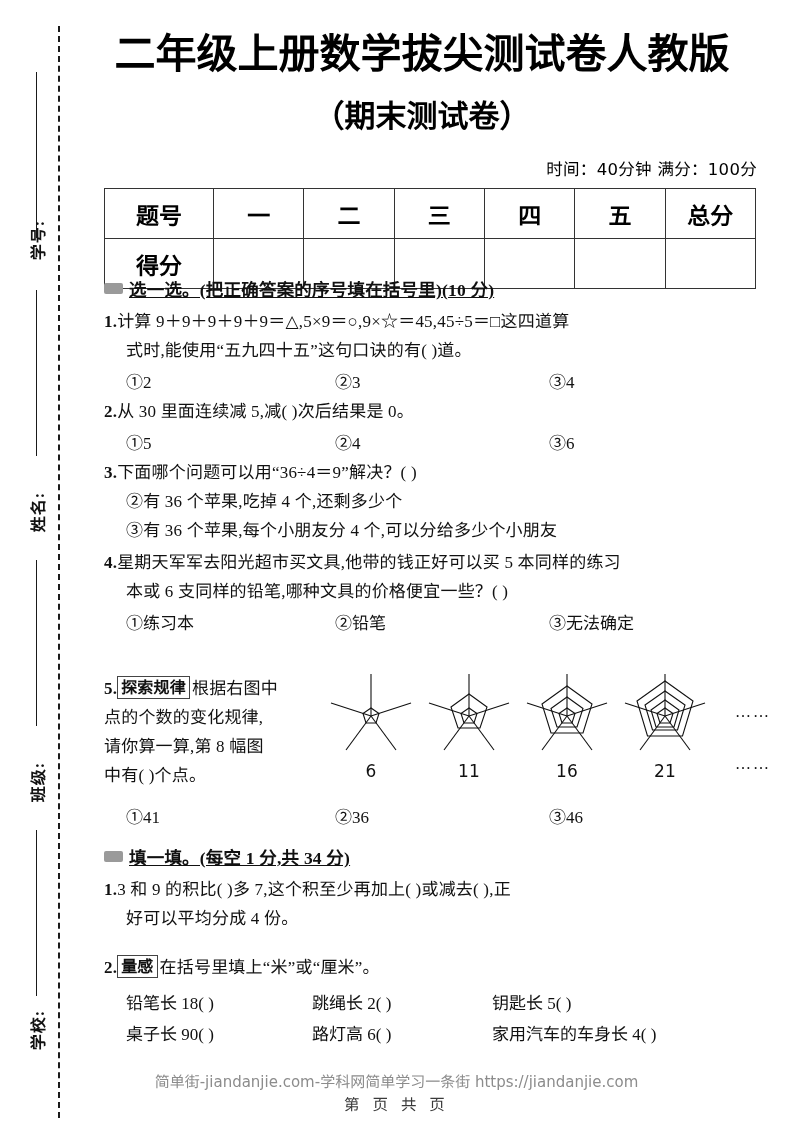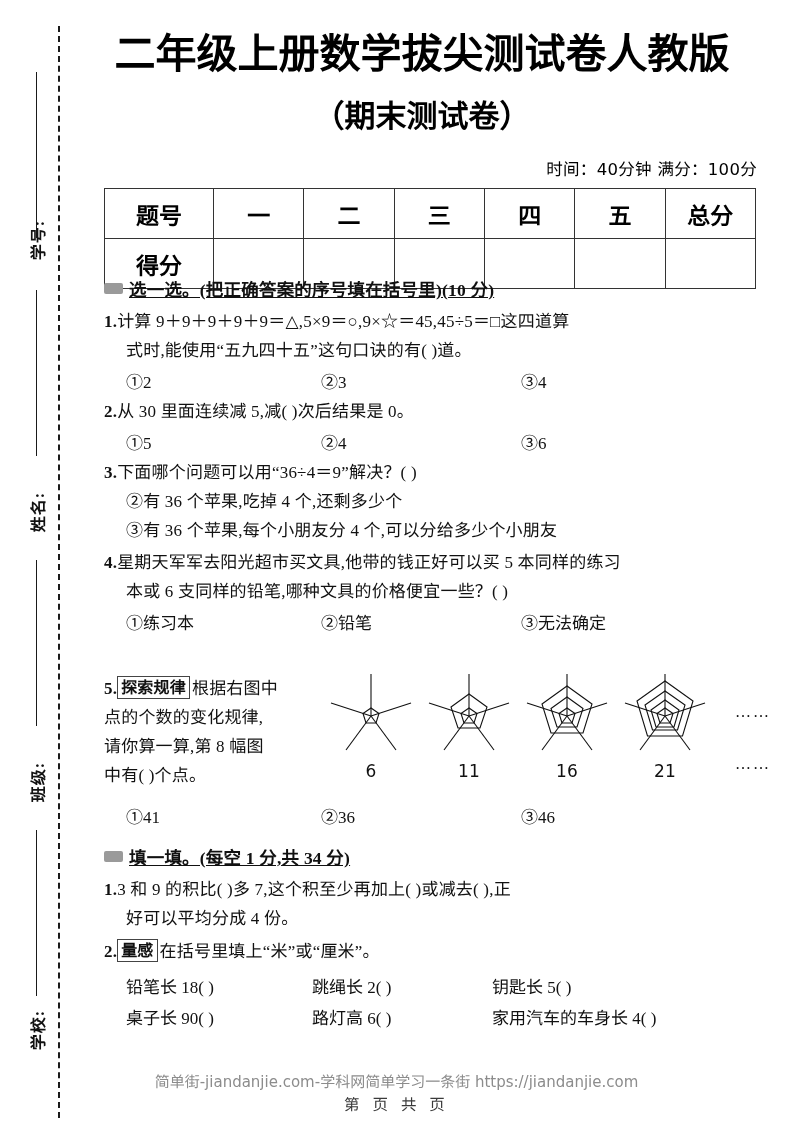--- a/index.html
+++ b/index.html
@@ -111,20 +111,21 @@
   }
   .q-num{font-weight:700;}
   .q-body{display:inline;}
   .indent{padding-left:22px;display:block;}
 
   .opts{
     padding-left:22px;
     display:flex;
     font-size:17px;
     line-height:29px;
+    gap:14px;
   }
   .opts .opt{flex:none;}
   .opt-a{width:195px;}
   .opt-b{width:200px;}
 
   .boxed-tag{
     display:inline-block;
     border:1.3px solid #444;
     padding:0 3px;
     margin:0 2px 0 0;
@@ -375,21 +376,21 @@
     <div class="sec-head" style="margin-top:12px">
       <span class="sec-marker"></span>
       <span class="sec-title">填一填。(每空 1 分,共 34 分)</span>
     </div>
 
     <div class="q">
       <span class="q-num">1.</span><span class="q-body">3 和 9 的积比(      )多 7,这个积至少再加上(      )或减去(      ),正</span>
       <span class="indent">好可以平均分成 4 份。</span>
     </div>
 
-    <div class="q" style="margin-top:4px">
+    <div class="q" style="margin-top:20px">
       <span class="q-num">2.</span><span class="boxed-tag">量感</span><span class="q-body">在括号里填上“米”或“厘米”。</span>
     </div>
 
     <div class="meas-row" style="margin-top:6px">
       <span class="c1">铅笔长 18(       )</span>
       <span class="c2">跳绳长 2(       )</span>
       <span class="c3">钥匙长 5(        )</span>
     </div>
     <div class="meas-row">
       <span class="c1">桌子长 90(       )</span>

